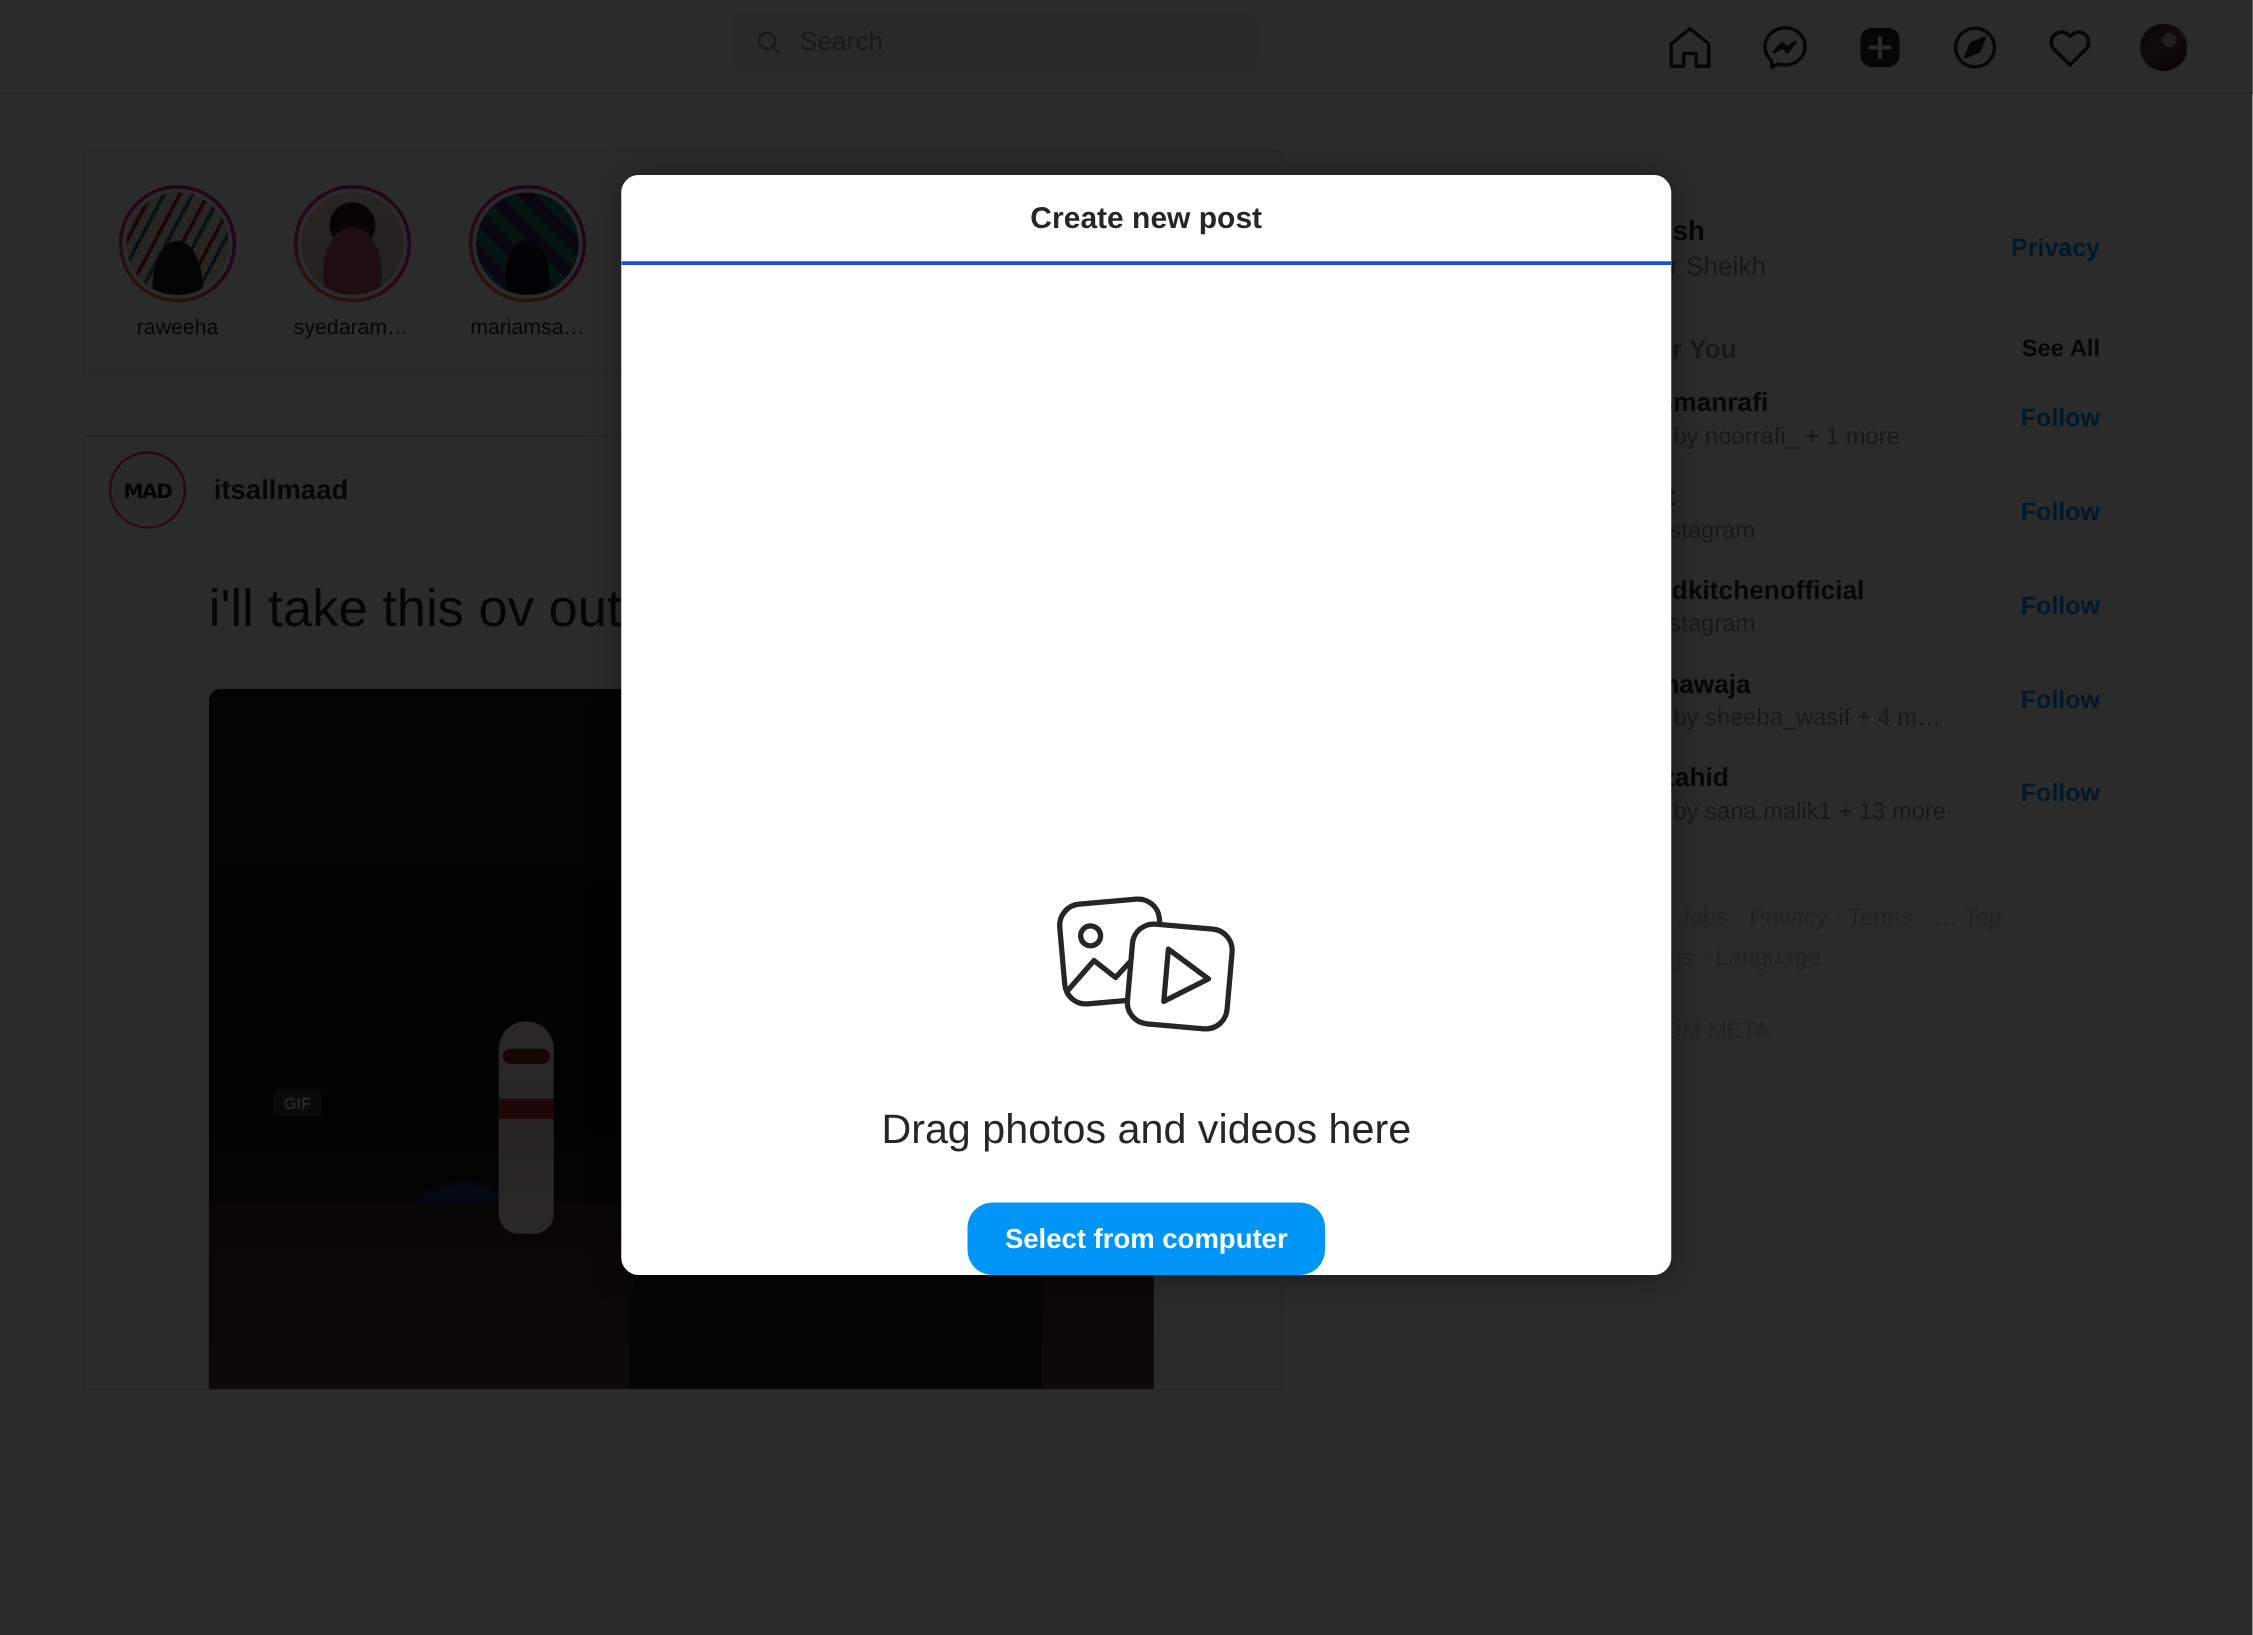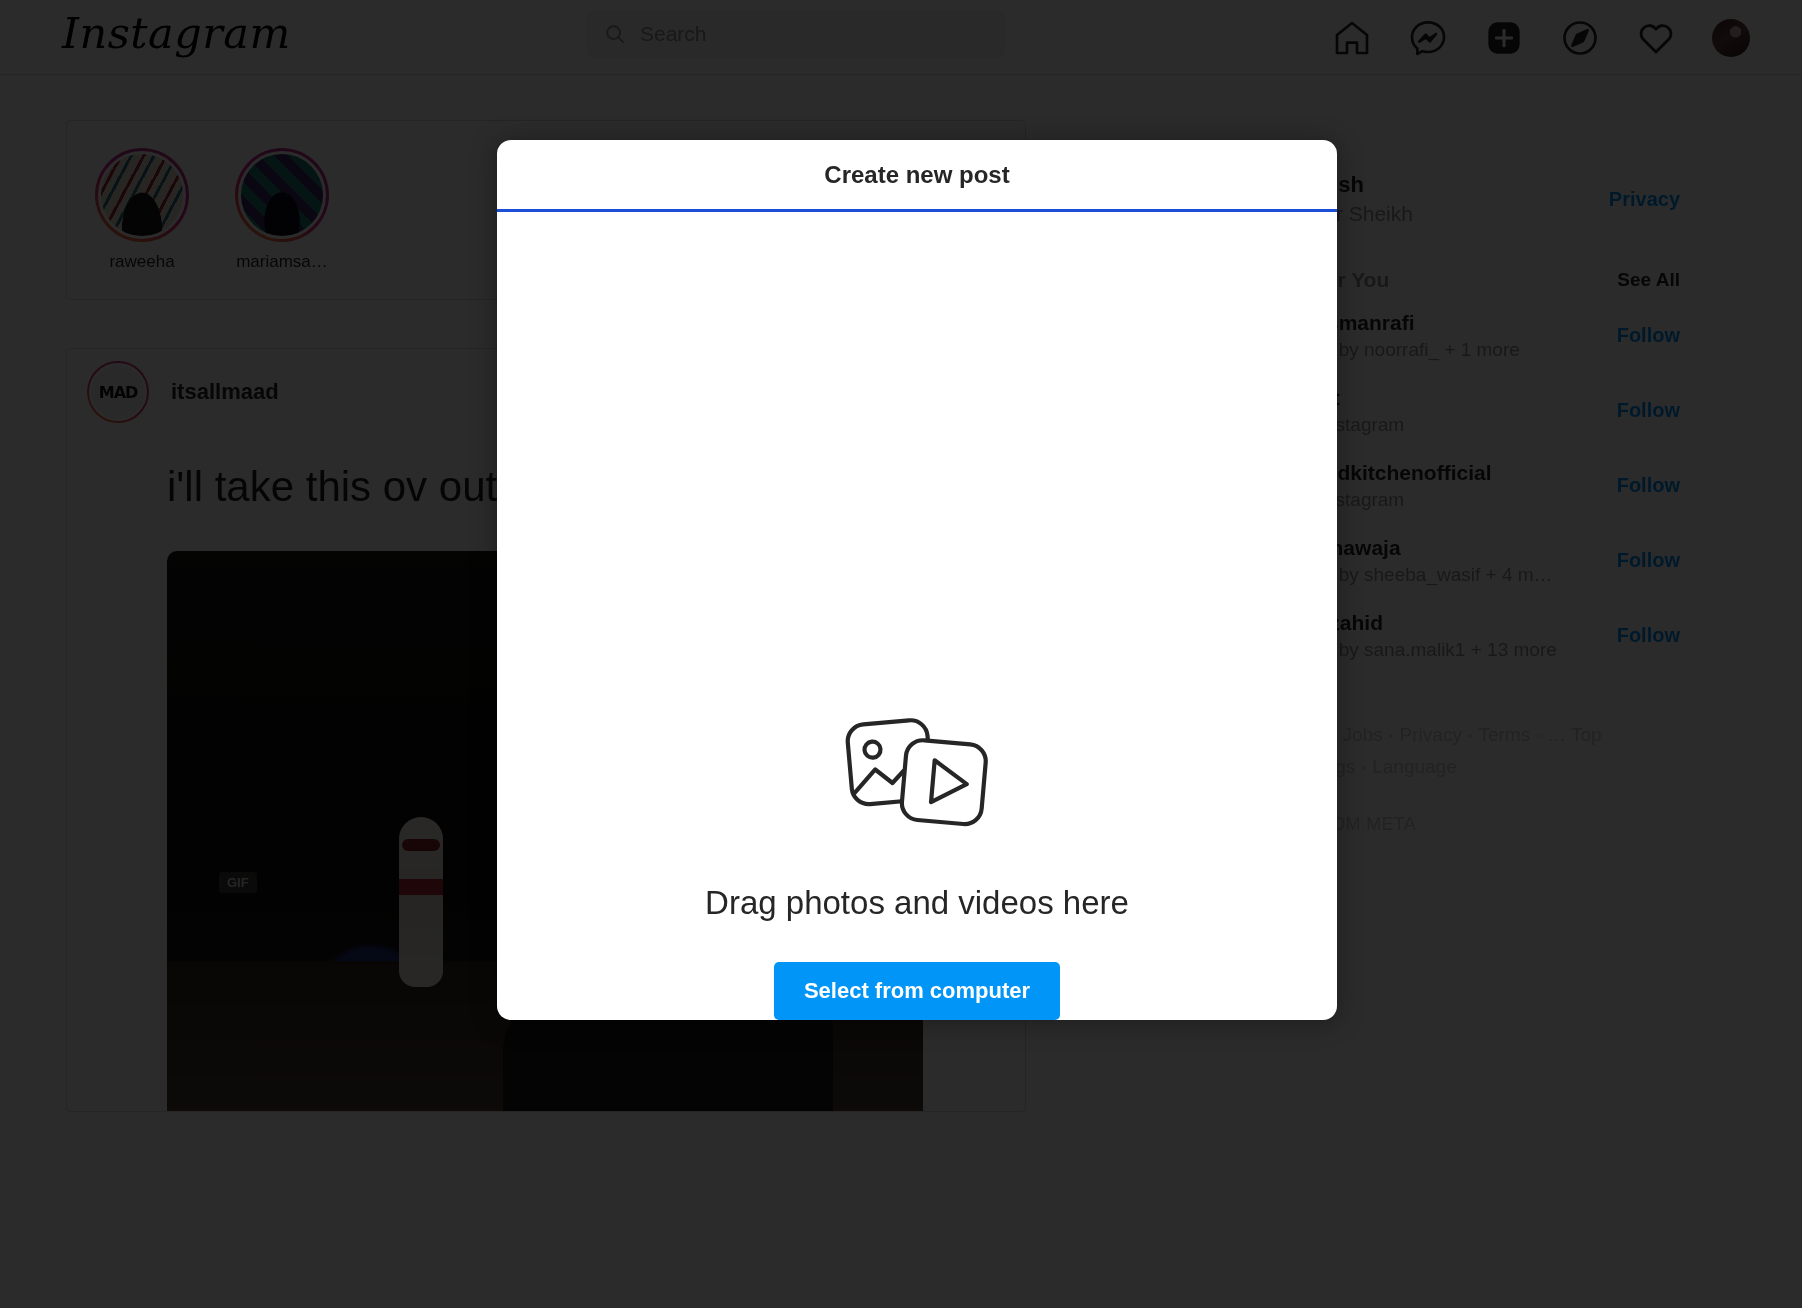--- a/index.html
+++ b/index.html
@@ -326,33 +326,32 @@
     color: #262626;
     font-weight: 300;
     margin-bottom: 40px;
   }
   .dz-btn {
     background: #0095f6;
     color: #ffffff;
     font-size: 22px;
     font-weight: bold;
     border: none;
-    border-radius: 5px;
+    border-radius: 20px;
     padding: 16px 30px;
     cursor: pointer;
     font-family: "Liberation Sans", sans-serif;
   }
 </style>
 </head>
 <body>
 
 <div class="page">
 
   <div class="navbar">
-    <div class="logo">Instagram</div>
 
     <div class="search-box">
       <span class="search-icon">
         <svg viewBox="0 0 24 24" width="22" height="22" fill="none" stroke="#8e8e8e" stroke-width="2">
           <circle cx="10.5" cy="10.5" r="7"></circle>
             <line x1="15.6" y1="15.6" x2="21.5" y2="21.5"></line>
         </svg>
       </span>
       <span class="search-ph">Search</span>
     </div>
@@ -393,20 +392,26 @@
 
   <div class="stories">
     <div class="story">
       <div class="story-ring">
           <div class="story-img s1"></div>
         </div>
       <div class="story-name">raweeha</div>
     </div>
     <div class="story">
       <div class="story-ring">
+          <div class="story-img s2"></div>
+        </div>
+      <div class="story-name">syedarams…</div>
+    </div>
+    <div class="story">
+      <div class="story-ring">
           <div class="story-img s3"></div>
         </div>
       <div class="story-name">mariamsa…</div>
     </div>
   </div>
 
   <div class="post">
     <div class="post-head">
       <div class="post-av-ring">
         <div class="post-av">MAD</div>

